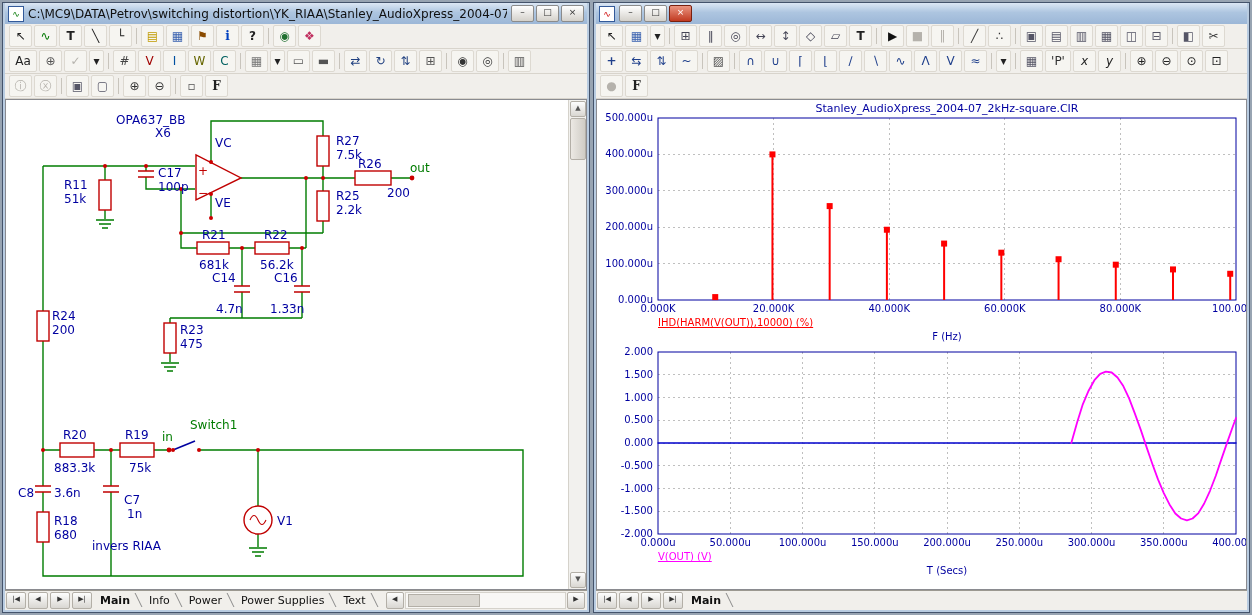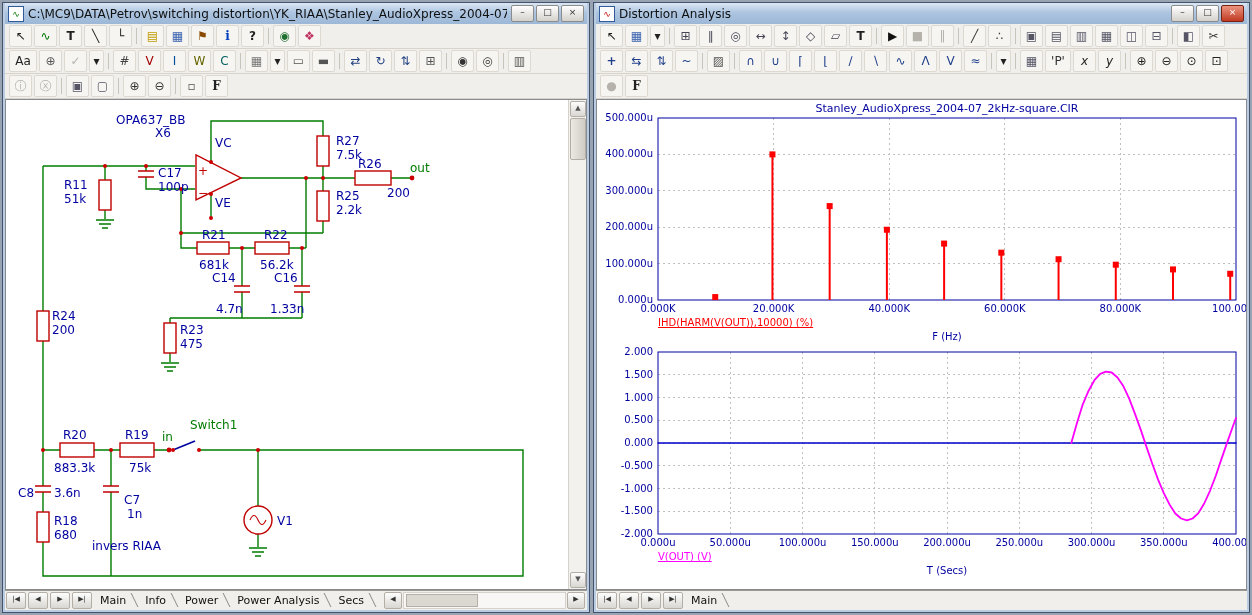--- a/index.html
+++ b/index.html
@@ -30,21 +30,21 @@
   .content{flex:1;position:relative;background:#fff;border:1px solid #8a8b90;overflow:hidden}
   .vscroll{position:absolute;top:0;right:0;bottom:0;width:17px;background:#f2f1ee;border-left:1px solid #d5d2cb}
   .scroll-btn{position:absolute;left:1px;width:14px;height:14px;font-size:7px;line-height:13px;text-align:center;
               background:linear-gradient(#fdfdfd,#d9d7d2);border:1px solid #b3afa7;color:#555;border-radius:2px}
   .vthumb{position:absolute;left:1px;top:18px;width:14px;height:40px;background:linear-gradient(90deg,#ece9e4,#cfccc5);
           border:1px solid #b3afa7;border-radius:2px}
   .tabrow{height:19px;flex:none;background:#f1efeb;border-top:1px solid #9b9890;display:flex;align-items:center;font-size:11px}
   .tnav{width:18px;height:15px;font-size:7px;line-height:13px;text-align:center;margin:0 1px;
         background:linear-gradient(#fdfdfd,#d9d7d2);border:1px solid #b3afa7;border-radius:2px;color:#333;flex:none}
   .tab{position:relative;height:100%;display:flex;align-items:center;padding:0 12px 0 7px;color:#101010}
-  .tab.active{font-weight:normal}
+  .tab.active{font-weight:bold}
   .tab::after{content:"";position:absolute;right:3px;top:2px;height:14px;width:1px;background:#8a8a8a;transform:skewX(26deg)}
   .hscroll{flex:1;display:flex;align-items:center;height:100%;margin:0 2px 0 8px}
   .harrow{width:16px;height:15px;font-size:7px;line-height:13px;text-align:center;flex:none;
           background:linear-gradient(#fdfdfd,#d9d7d2);border:1px solid #b3afa7;border-radius:2px;color:#333}
   .htrack{flex:1;height:15px;background:#f8f7f5;border:1px solid #d5d2cb;position:relative;margin:0 1px}
   .hthumb{position:absolute;left:2px;top:1px;width:70px;height:11px;background:#dbd8d2;border:1px solid #b3afa7}
   svg text{font-family:"DejaVu Sans","Liberation Sans",sans-serif}
 </style>
 </head>
 <body>
@@ -243,37 +243,36 @@
     <span id="lw-tabnav" style="display:flex">
         <span class="tnav">|◀</span>
         <span class="tnav">◀</span>
         <span class="tnav">▶</span>
         <span class="tnav">▶|</span>
       </span>
     <span id="lw-tabs" style="display:flex;height:100%">
         <span class="tab active">Main</span>
         <span class="tab">Info</span>
         <span class="tab">Power</span>
-        <span class="tab">Power Analysis</span>
-        <span class="tab">Secs</span>
+        <span class="tab">Power Supplies</span>
+        <span class="tab">Text</span>
       </span>
     <span class="hscroll">
       <span class="harrow">◀</span>
       <span class="htrack">
           <span class="hthumb"></span>
         </span>
       <span class="harrow">▶</span>
     </span>
   </div>
 </div>
 
 <div class="window" id="win-right">
   <div class="titlebar">
     <span class="app-icon" style="color:#cc0000">∿</span>
-    <span class="title-text">Distortion Analysis</span>
     <span class="cap-btns">
       <span class="cap-btn">–</span>
       <span class="cap-btn">□</span>
       <span class="cap-btn cap-close-active">×</span>
     </span>
   </div>
   <div class="toolbar" id="rw-tb1">
       <span class="tbtn">↖</span>
       <span class="tbtn" style="color: rgb(58, 98, 176);">▦</span>
       <span class="tbtn" style="min-width: 13px;">▾</span>

